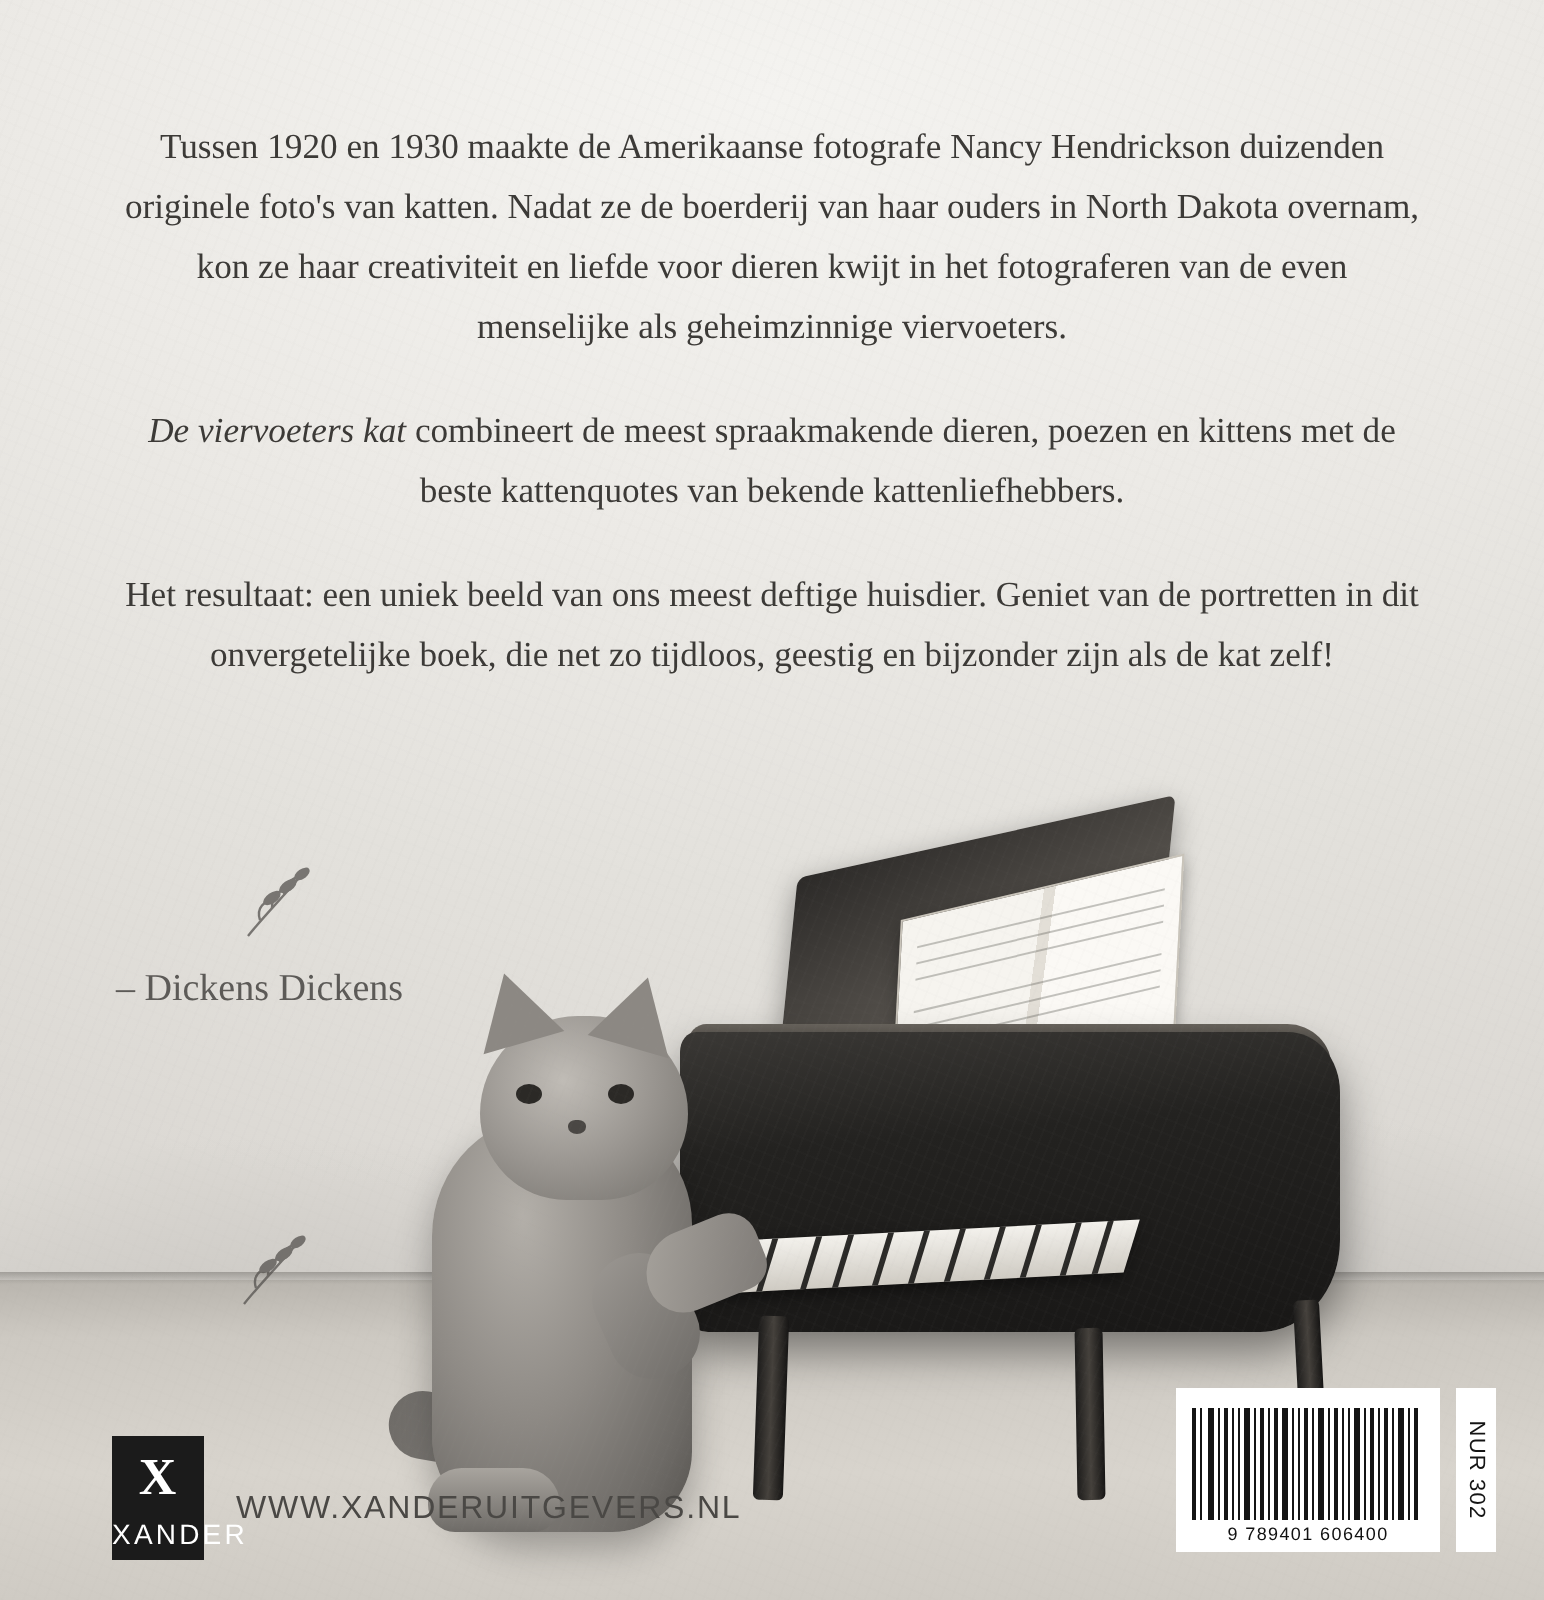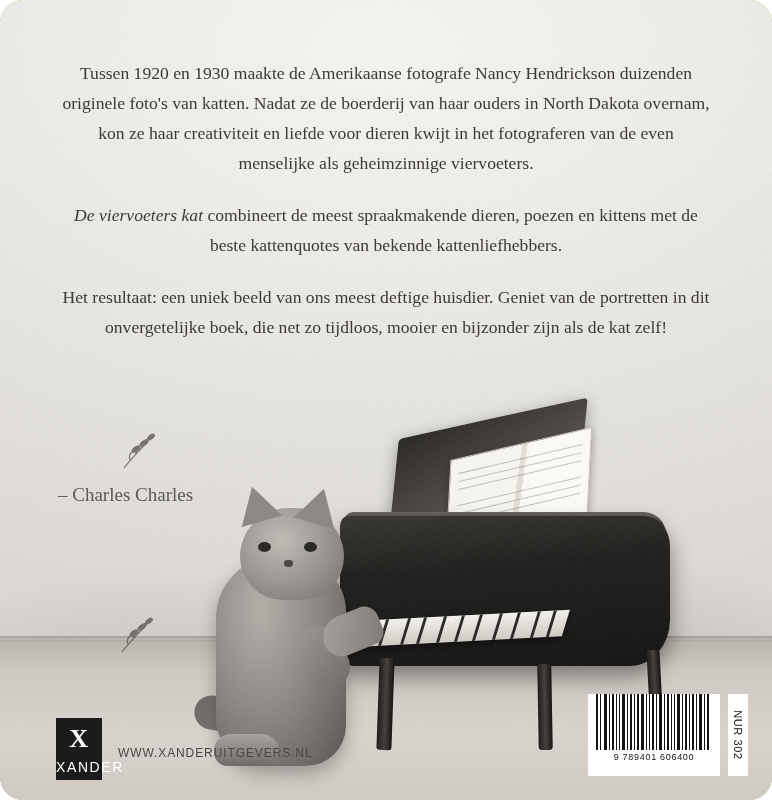--- a/index.html
+++ b/index.html
@@ -9,21 +9,20 @@
   }
   body {
     font-family: "Liberation Serif", serif;
   }
   .page {
     position: relative;
     width: 772px;
     height: 800px;
     overflow: hidden;
     background: #84cc16;
-    border-radius: 23px;
   }
   
   .photo-bg {
     position: absolute;
     inset: 0;
     background:
       radial-gradient(ellipse 120% 70% at 50% 6%, #f4f3f0 0%, #eceae6 40%, #e3e1dc 70%, #dcd9d4 100%);
   }
   .photo-bg::after {
     content: "";
@@ -299,33 +298,33 @@
     font-size: 14px;
     letter-spacing: 1.6px;
   }
 
   .website {
     position: absolute;
     left: 118px;
     top: 746px;
     color: #4a4845;
     font-family: "Liberation Sans", sans-serif;
-    font-size: 12px;
+    font-size: 16px;
     letter-spacing: .9px;
   }
 
   
   .barcode-box {
     position: absolute;
     right: 52px;
     top: 694px;
     width: 132px;
     height: 82px;
     background: #ffffff;
-    padding: 0 8px 4px 8px;
+    padding: 10px 8px 4px 8px;
     box-sizing: border-box;
   }
   .bars {
     position: relative;
     height: 56px;
     width: 116px;
     overflow: hidden;
   }
   .bars i {
     position: absolute;
@@ -415,21 +414,21 @@
     </div>
     <div class="ear-l"></div>
     <div class="ear-r"></div>
   </div>
 
   <div class="grain"></div>
 
   <div class="blurb">
     <p>Tussen 1920 en 1930 maakte de Amerikaanse fotografe Nancy Hendrickson duizenden originele foto's van katten. Nadat ze de boerderij van haar ouders in North Dakota overnam, kon ze haar creativiteit en liefde voor dieren kwijt in het fotograferen van de even menselijke als geheimzinnige viervoeters.</p>
     <p><em>De viervoeters kat</em><span> combineert de meest spraakmakende dieren, poezen en kittens met de beste kattenquotes van bekende kattenliefhebbers.</span></p>
-    <p>Het resultaat: een uniek beeld van ons meest deftige huisdier. Geniet van de portretten in dit onvergetelijke boek, die net zo tijdloos, mooier en bijzonder zijn als de kat zelf!</p>
+    <p>Het resultaat: een uniek beeld van ons meest deftige huisdier. Geniet van de portretten in dit onvergetelijke boek, die net zo tijdloos, geestig en bijzonder zijn als de kat zelf!</p>
   </div>
 
   <div class="sprig sprig-1">
     <svg viewBox="0 0 46 46" width="46" height="46" aria-hidden="true">
       <g stroke="#55524f" stroke-width="1.2" fill="none">
         <path d="M8 40 C16 30 26 20 36 8"></path>
         <path d="M14 32 C12 26 16 22 22 22"></path>
         <path d="M20 26 C20 20 24 16 30 16"></path>
         <path d="M26 19 C27 13 31 10 37 10"></path>
       </g>
@@ -450,21 +449,21 @@
       </g>
       <g fill="#55524f">
         <ellipse cx="20" cy="21" rx="5" ry="2.6" transform="rotate(-35 20 21)"></ellipse>
         <ellipse cx="28" cy="15" rx="5" ry="2.6" transform="rotate(-35 28 15)"></ellipse>
         <ellipse cx="35" cy="9" rx="4.4" ry="2.4" transform="rotate(-35 35 9)"></ellipse>
       </g>
     </svg>
   </div>
 
   <div class="quote">
-    <p class="q-author">– Charles Charles</p>
+    <p class="q-author">– Dickens Dickens</p>
   </div>
 
   <div class="logo">
     <div class="mark">X</div>
     <div class="word">XANDER</div>
   </div>
 
   <div class="website">WWW.XANDERUITGEVERS.NL</div>
 
   <div class="barcode-box">

